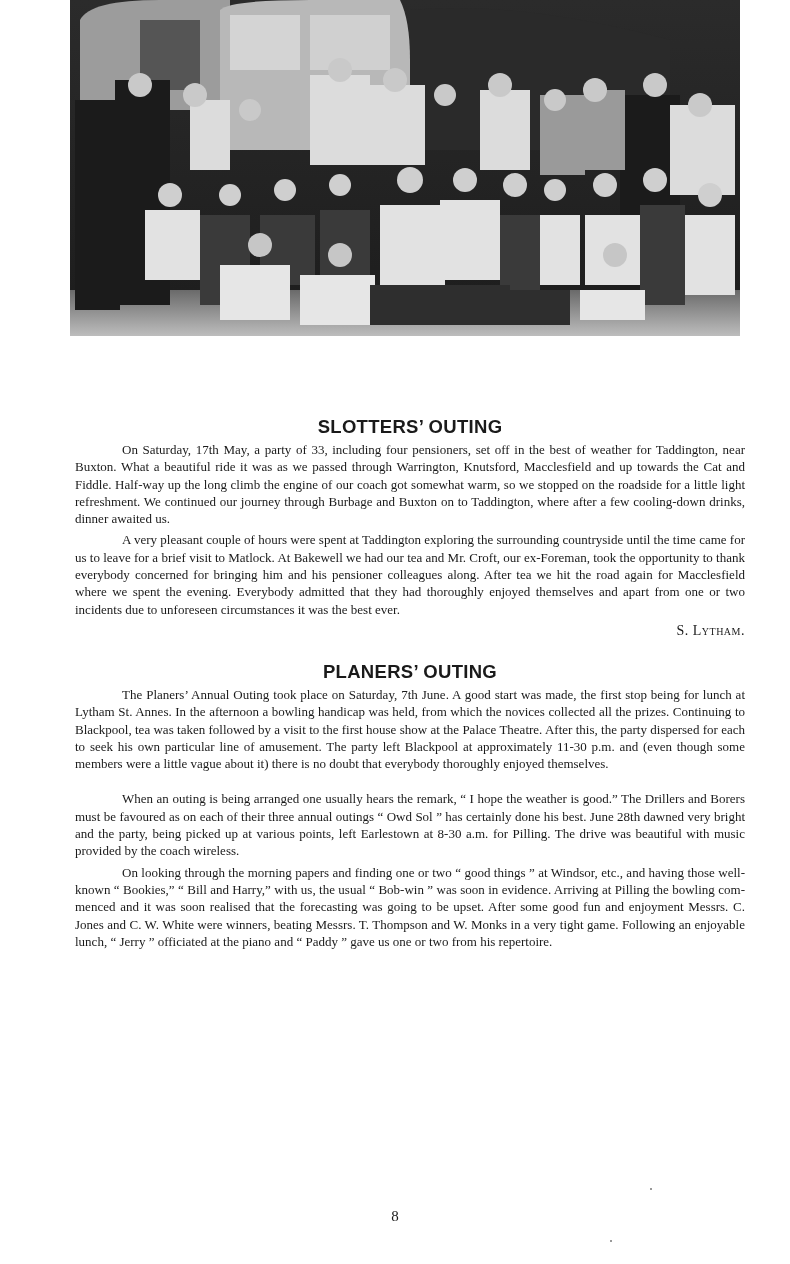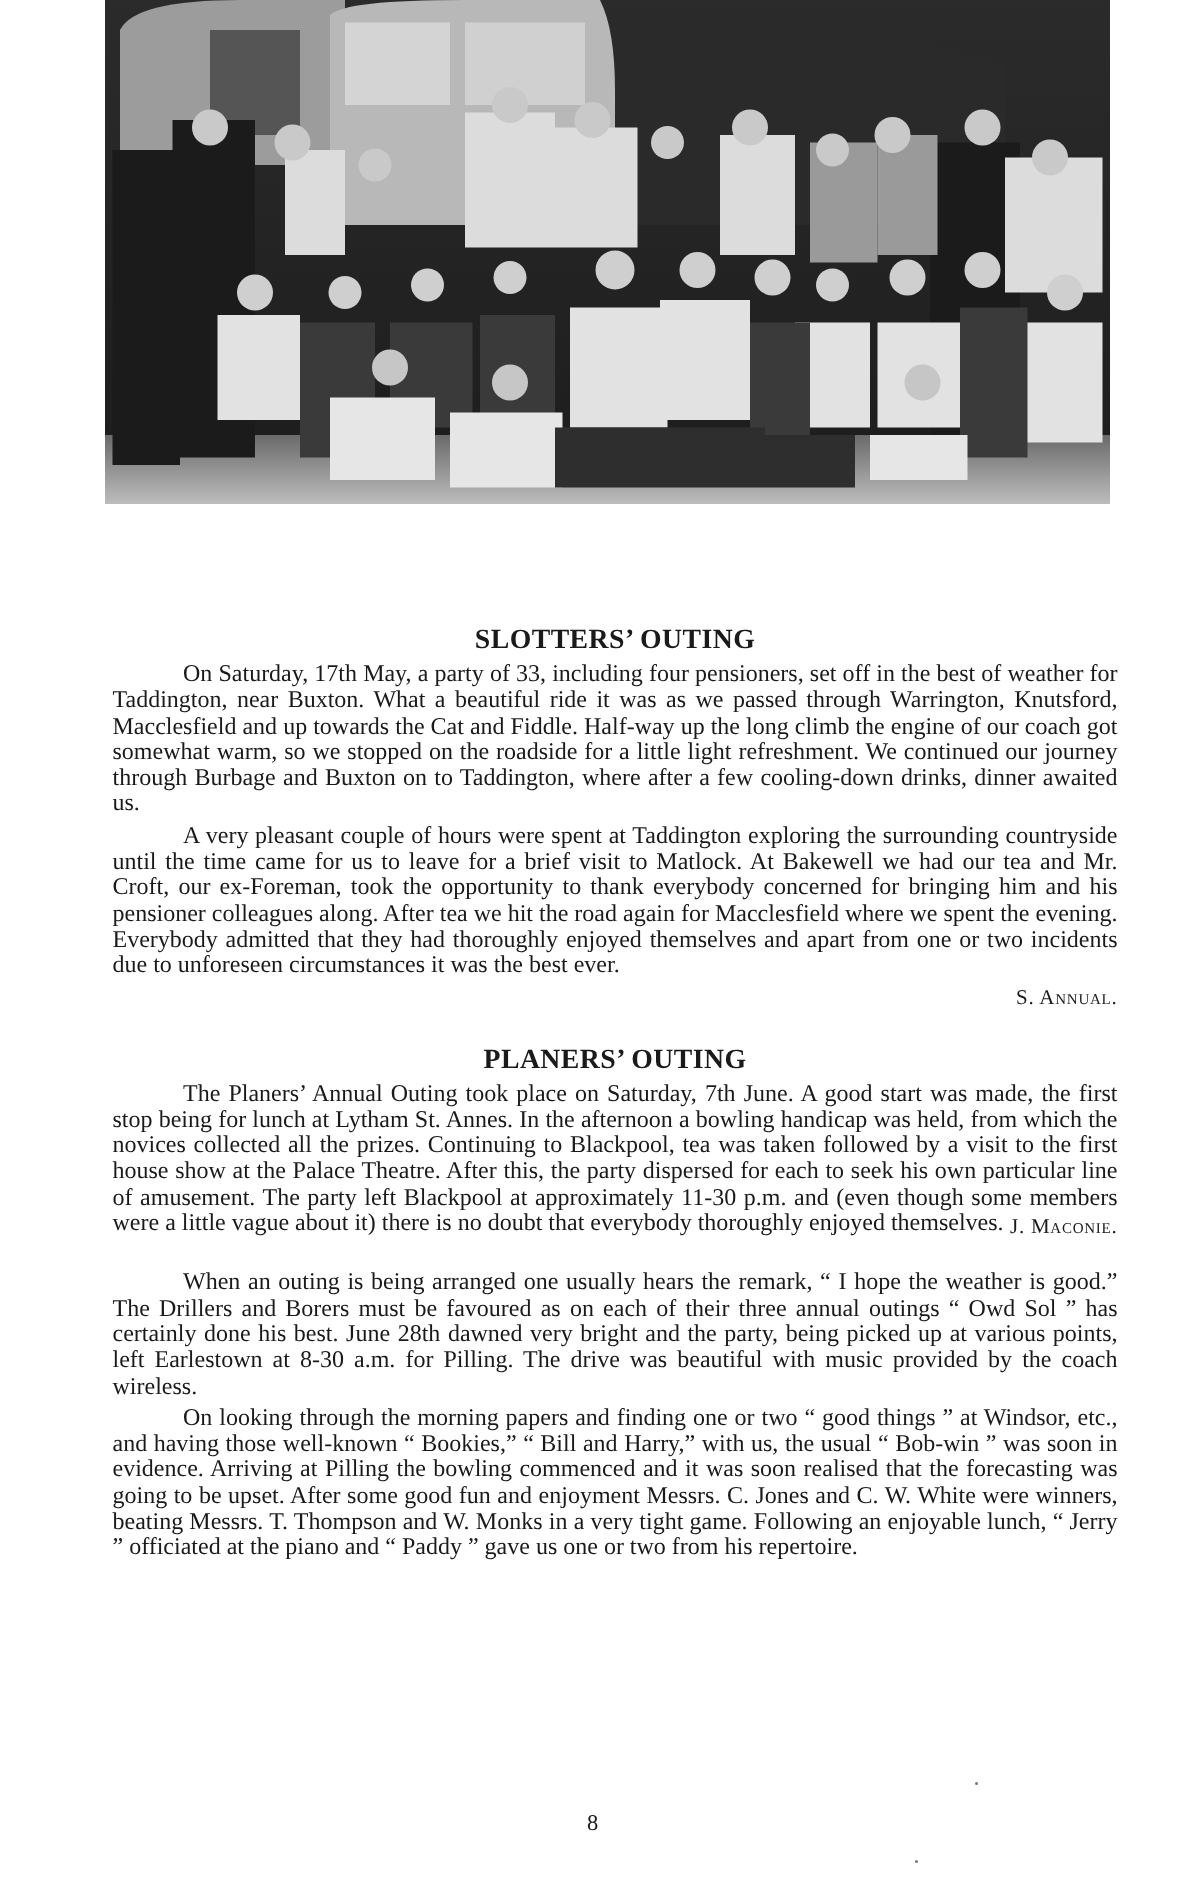--- a/index.html
+++ b/index.html
@@ -2,23 +2,23 @@
 <html><head>
 <meta charset="utf-8">
 <style>
   html, body { margin:0; padding:0; background:#ffffff; }
   body { width:790px; height:1264px; position:relative; overflow:hidden;
          font-family:"Liberation Serif", "DejaVu Serif", serif; color:#1a1a1a; }
   .photo { position:absolute; left:70px; top:0; width:670px; height:336px;
            background:#3a3a3a; overflow:hidden; }
   .photo svg { width:100%; height:100%; display:block; }
   .content { position:absolute; left:75px; top:415px; width:670px; }
-  h2 { font-family:Liberation Serif, serif; font-weight:bold; font-size:18.5px;
+  h2 { font-family:Liberation Sans, sans-serif; font-weight:bold; font-size:18.5px;
        text-align:center; margin:0 0 2px 0; letter-spacing:0.3px; line-height:24px; }
-  p { font-size:16px; line-height:17.3px; margin:0 0 4px 0; text-align:justify;
+  p { font-size:13px; line-height:17.3px; margin:0 0 4px 0; text-align:justify;
       text-indent:47px; hyphens:manual; }
   .sig { text-align:right; font-size:14px; font-variant:small-caps; margin:2px 0 0 0;
          line-height:18px; letter-spacing:0.5px; }
   .sec1 { margin-bottom:20px; }
   .sec2 { }
   .pageno { position:absolute; left:0; width:790px; top:1208px; text-align:center; font-size:15px; }
   .speck { position:absolute; width:2px; height:2px; background:#777; border-radius:1px; }
 </style>
 </head>
 <body>
@@ -123,27 +123,26 @@
       <rect x="440" y="290" width="60" height="35"></rect>
     </g>
   </svg>
 </div>
 
 <div class="content">
   <section class="sec1">
     <h2>SLOTTERS’ OUTING</h2>
     <p>On Saturday, 17th May, a party of 33, including four pensioners, set off in the best of weather for Taddington, near Buxton. What a beautiful ride it was as we passed through Warrington, Knutsford, Macclesfield and up towards the Cat and Fiddle. Half-way up the long climb the engine of our coach got somewhat warm, so we stopped on the roadside for a little light refreshment. We continued our journey through Burbage and Buxton on to Taddington, where after a few cooling-down drinks, dinner awaited us.</p>
     <p>A very pleasant couple of hours were spent at Taddington exploring the surrounding countryside until the time came for us to leave for a brief visit to Matlock. At Bakewell we had our tea and Mr. Croft, our ex-Foreman, took the opportunity to thank everybody concerned for bringing him and his pensioner colleagues along. After tea we hit the road again for Macclesfield where we spent the evening. Everybody admitted that they had thoroughly enjoyed themselves and apart from one or two incidents due to unforeseen circumstances it was the best ever.</p>
-    <div class="sig">S. Annual.</div>
+    <div class="sig">S. Lytham.</div>
   </section>
 
   <section class="sec2">
     <h2>PLANERS’ OUTING</h2>
     <p style="margin-bottom:0">The Planers’ Annual Outing took place on Saturday, 7th June. A good start was made, the first stop being for lunch at Lytham St. Annes. In the afternoon a bowling handicap was held, from which the novices collected all the prizes. Con­tinuing to Blackpool, tea was taken followed by a visit to the first house show at the Palace Theatre. After this, the party dispersed for each to seek his own particular line of amusement. The party left Blackpool at approximately 11-30 p.m. and (even though some members were a little vague about it) there is no doubt that everybody thoroughly enjoyed themselves.</p>
-    <div class="sig" style="margin-top:-14px">J. Maconie.</div>
   </section>
 
   <section class="sec3" style="margin-top:18px">
     <p>When an outing is being arranged one usually hears the remark, “ I hope the weather is good.” The Drillers and Borers must be favoured as on each of their three annual outings “ Owd Sol ” has certainly done his best. June 28th dawned very bright and the party, being picked up at various points, left Earlestown at 8-30 a.m. for Pilling. The drive was beautiful with music provided by the coach wireless.</p>
     <p>On looking through the morning papers and finding one or two “ good things ” at Windsor, etc., and having those well-known “ Bookies,” “ Bill and Harry,” with us, the usual “ Bob-win ” was soon in evidence. Arriving at Pilling the bowling com­menced and it was soon realised that the forecasting was going to be upset. After some good fun and enjoyment Messrs. C. Jones and C. W. White were winners, beating Messrs. T. Thompson and W. Monks in a very tight game. Following an enjoyable lunch, “ Jerry ” officiated at the piano and “ Paddy ” gave us one or two from his repertoire.</p>
   </section>
 </div>
 
 <div class="pageno">8</div>
 <div class="speck" style="left:650px;top:1188px"></div>

